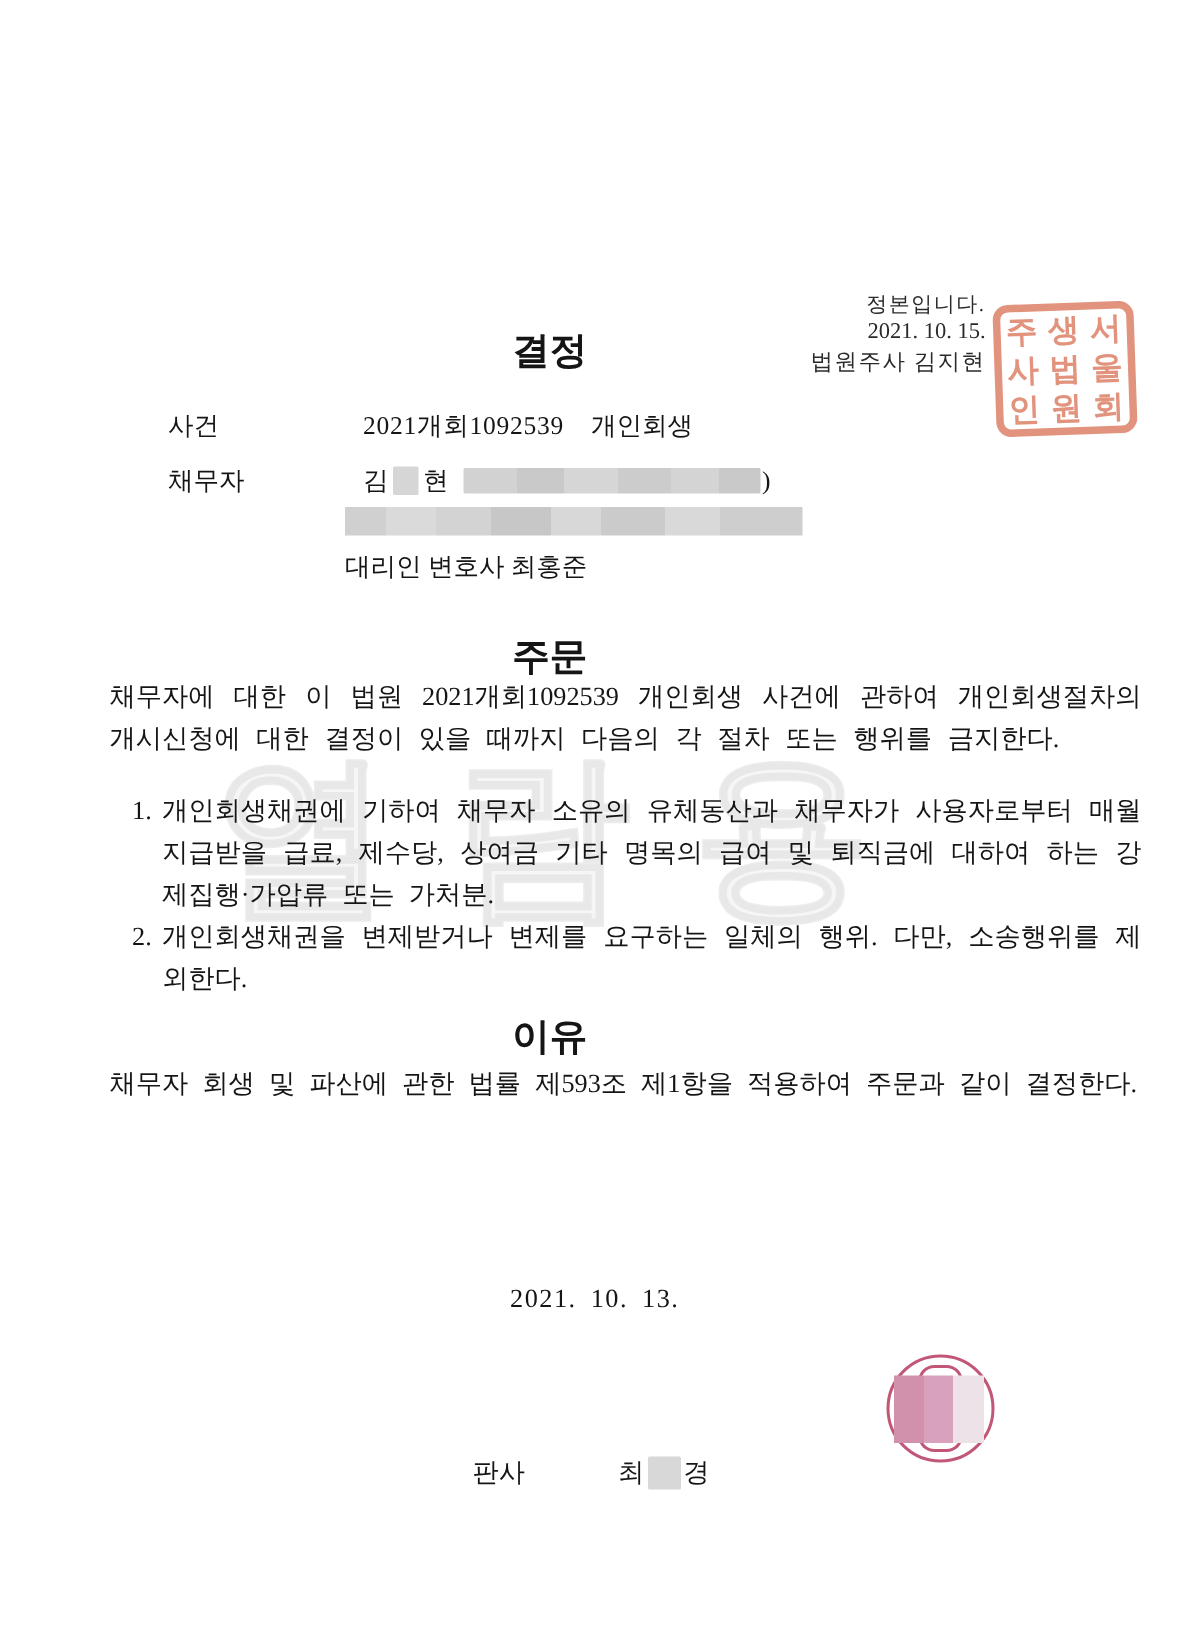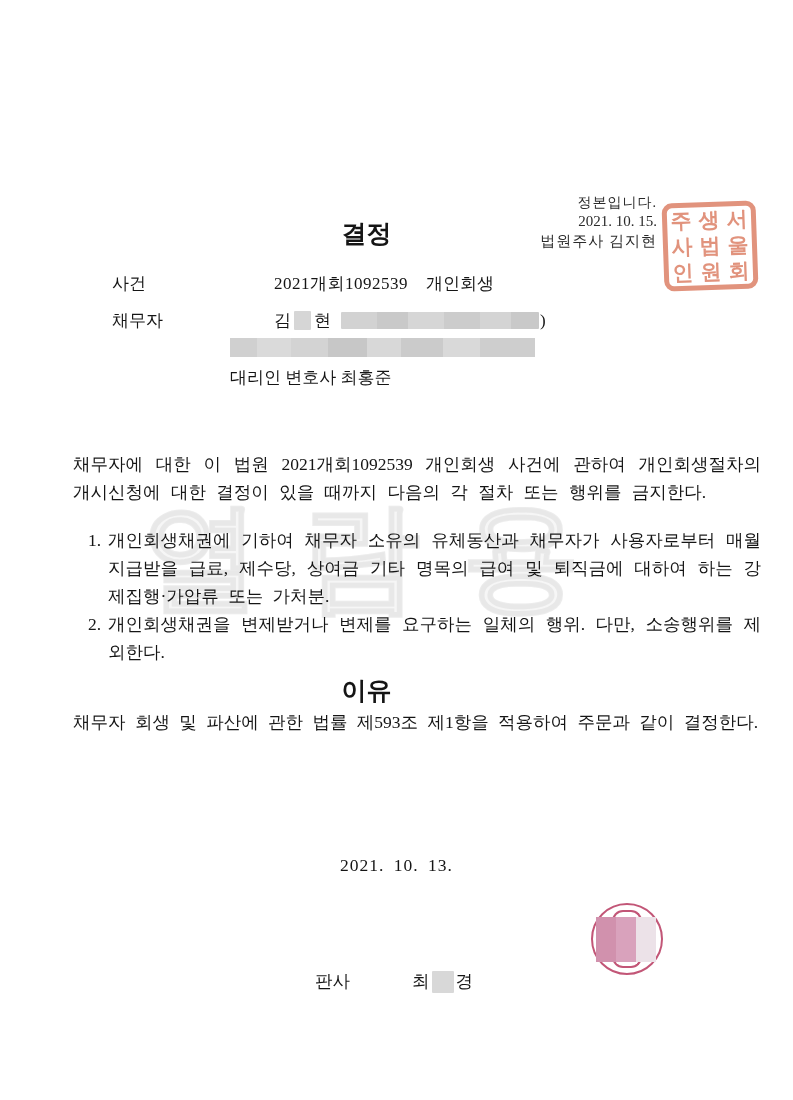--- a/index.html
+++ b/index.html
@@ -96,21 +96,21 @@
   .case-block { position: absolute; left: 80px; top: 272px; z-index: 1; }
   .case-row { position: absolute; left: 0; white-space: nowrap; font-size: 17px; }
   .row-label {
     display: inline-block;
     width: 82px;
     text-align: justify;
     text-align-last: justify;
     vertical-align: top;
     margin-left: 32px;
   }
-  .row-value { display: inline-block; margin-left: 80px; }
+  .row-value { display: inline-block; margin-left: 48px; }
   .case-number { letter-spacing: 0.5px; }
   .case-type { margin-left: 18px; }
   
   .blur { display: inline-block; vertical-align: middle; border-radius: 1px; }
   .blur-syllable {
     width: 17px; height: 19px; margin: 0 3px 3px 3px;
     background: #d6d6d6;
   }
   .blur-long1 {
     width: 198px; height: 17px; margin: 0 1px 3px 10px;
@@ -235,20 +235,21 @@
     </div>
     <div class="case-row" style="top:37px;">
       <span class="row-label">채무자</span><span class="row-value"><span>김</span><span class="blur blur-syllable"></span><span>현</span><span class="blur blur-long1"></span><span>)</span></span>
     </div>
     <div class="blur-line2"></div>
     <div class="case-row" style="top:94px; left:150px;">
       <span>대리인 변호사 최홍준</span>
     </div>
   </div>
 
+  <div class="big-heading h-order">주문</div>
 
   <div class="para para-intro">채무자에 대한 이 법원 2021개회1092539 개인회생 사건에 관하여 개인회생절차의 개시신청에 대한 결정이 있을 때까지 다음의 각 절차 또는 행위를 금지한다.</div>
 
   <div class="order-list">
     <div class="order-item">
       <span class="num">1.</span>
       <span>개인회생채권에 기하여 채무자 소유의 유체동산과 채무자가 사용자로부터 매월 지급받을 급료, 제수당, 상여금 기타 명목의 급여 및 퇴직금에 대하여 하는 강제집행·가압류 또는 가처분.</span>
     </div>
     <div class="order-item">
       <span class="num">2.</span>

